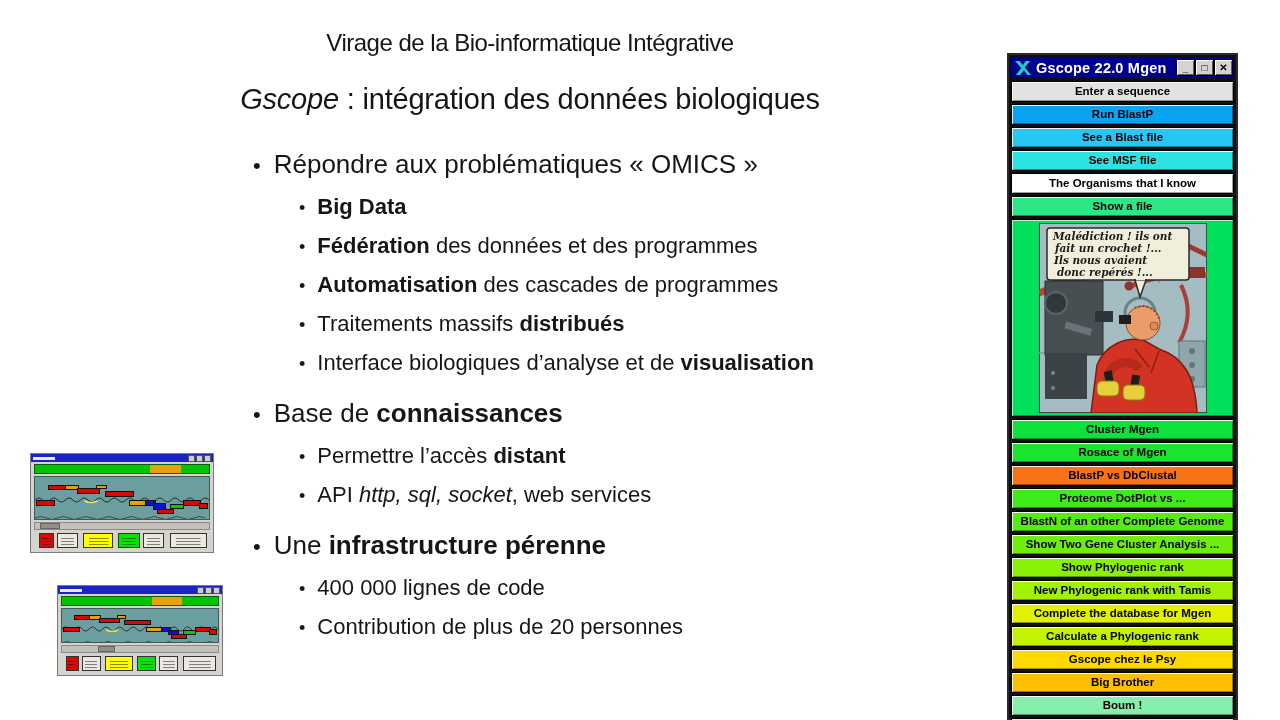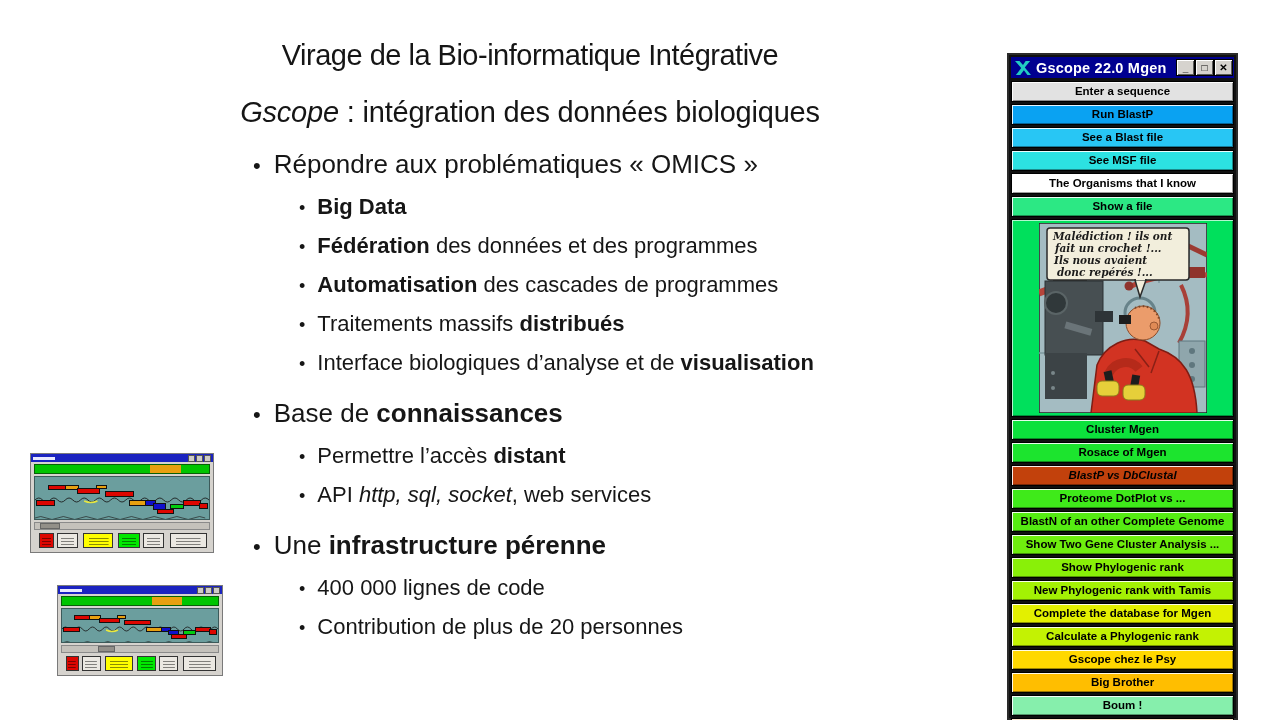--- a/index.html
+++ b/index.html
@@ -2,21 +2,21 @@
 <html><head>
 <meta charset="utf-8">
 <style>
   html,body{margin:0;padding:0;}
   body{
     width:1280px;height:720px;position:relative;overflow:hidden;
     background:#ffffff;font-family:"Liberation Sans",sans-serif;
   }
   
   .slide-title{position:absolute;left:120px;top:22px;width:820px;text-align:center;color:#151515;}
-  .slide-title .t1{font-size:29px;line-height:41px;letter-spacing:-0.5px;margin-top:13px;}
+  .slide-title .t1{font-size:24px;line-height:41px;letter-spacing:-0.5px;}
   .slide-title .t2{font-size:29px;line-height:41px;letter-spacing:-0.2px;margin-top:16px;}
   .slide-title .it{font-style:italic;}
   .bullets{position:absolute;left:253px;top:142px;width:740px;color:#161616;}
   .bullet-row{display:flex;align-items:baseline;}
   .bullet-row .dot{flex:0 0 auto;}
   .lvl1{font-size:26px;line-height:44px;margin-top:8px;}
   .lvl1:first-child{margin-top:0;}
   .lvl1 .dot{font-size:22px;margin-right:13px;}
   .lvl2{font-size:22px;line-height:37px;margin-left:46px;}
   .lvl2 .dot{font-size:18px;margin-right:12px;}
@@ -285,21 +285,21 @@
       <text x="14" y="17" font-size="10.5" font-style="italic" font-weight="bold" font-family="DejaVu Serif, serif" fill="#1a1a1a">Malédiction ! ils ont</text>
       <text x="16" y="29" font-size="10.5" font-style="italic" font-weight="bold" font-family="DejaVu Serif, serif" fill="#1a1a1a">fait un crochet !...</text>
       <text x="15" y="41" font-size="10.5" font-style="italic" font-weight="bold" font-family="DejaVu Serif, serif" fill="#1a1a1a">Ils nous avaient</text>
       <text x="18" y="53" font-size="10.5" font-style="italic" font-weight="bold" font-family="DejaVu Serif, serif" fill="#1a1a1a">donc repérés !...</text>
     </svg>
   </div>
 
   <div>
       <div class="gs-btn" style="background: rgb(12, 225, 60);">Cluster Mgen</div>
       <div class="gs-btn" style="background: rgb(28, 228, 46);">Rosace of Mgen</div>
-      <div class="gs-btn" style="background: #c2410c; font-style: italic;">BlastP vs DbClustal</div>
+      <div class="gs-btn" style="background: #f97316;">BlastP vs DbClustal</div>
       <div class="gs-btn" style="background: rgb(63, 234, 26);">Proteome DotPlot vs ...</div>
       <div class="gs-btn" style="background: rgb(85, 236, 18);">BlastN of an other Complete Genome</div>
       <div class="gs-btn" style="background: rgb(111, 238, 14);">Show Two Gene Cluster Analysis ...</div>
       <div class="gs-btn" style="background: rgb(137, 240, 8);">Show Phylogenic rank</div>
       <div class="gs-btn" style="background: rgb(163, 241, 4);">New Phylogenic rank with Tamis</div>
       <div class="gs-btn" style="background: rgb(227, 240, 0);">Complete the database for Mgen</div>
       <div class="gs-btn" style="background: rgb(195, 242, 3);">Calculate a Phylogenic rank</div>
       <div class="gs-btn" style="background: rgb(255, 216, 0);">Gscope chez le Psy</div>
       <div class="gs-btn" style="background: rgb(255, 190, 0);">Big Brother</div>
       <div class="gs-btn" style="background: #86efac;">Boum !</div>

